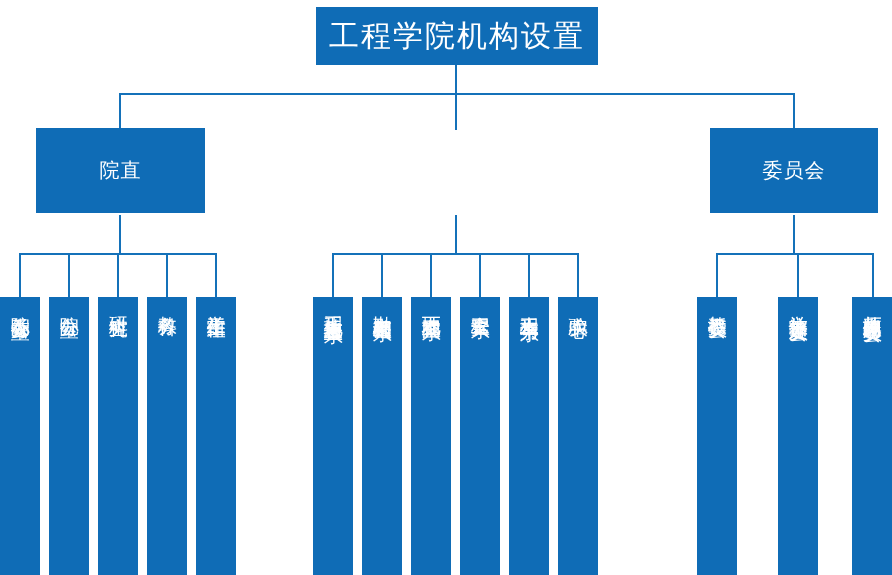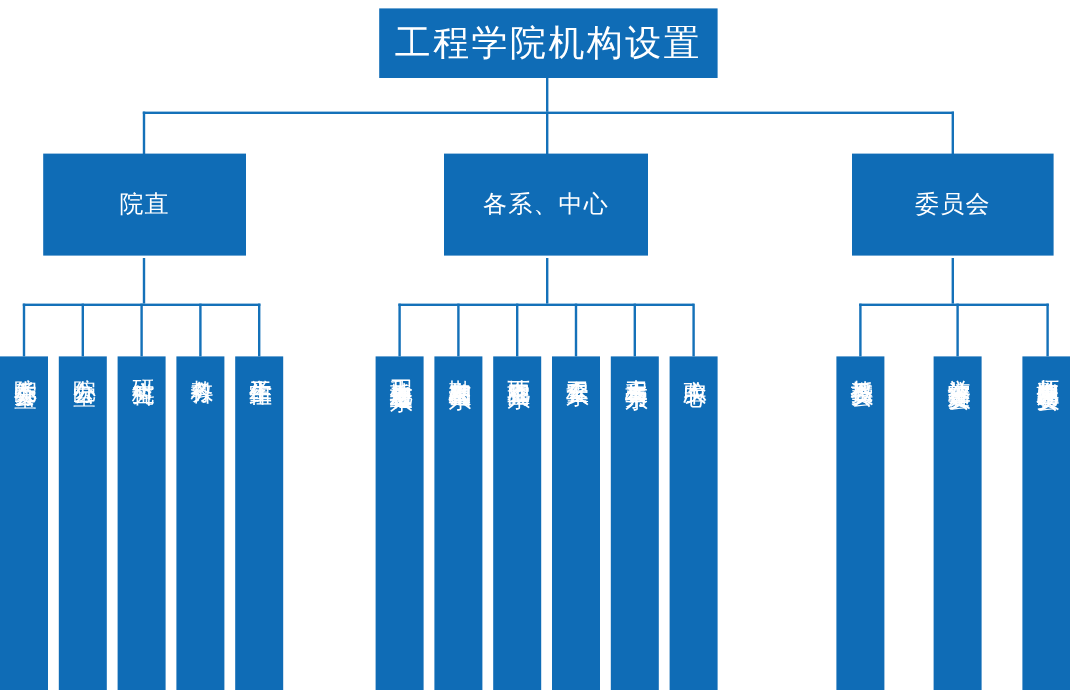--- a/index.html
+++ b/index.html
@@ -99,23 +99,20 @@
   <div class="conn v" style="left:797px; top:253px; width:2px; height:44px;"></div>
   <div class="conn v" style="left:872px; top:253px; width:2px; height:44px;"></div>
 
   <div class="node node-title">
     <span>工程学院机构设置</span>
   </div>
 
   <div class="node node-l2 g1">
     <span>院直</span>
   </div>
-  <div class="node node-l2 g2">
-    <span>各系、中心</span>
-  </div>
   <div class="node node-l2 g3">
     <span>委员会</span>
   </div>
 
   <div class="node node-leaf" style="left:0px;">
     <span>院党委办公室</span>
   </div>
   <div class="node node-leaf" style="left:49px;">
     <span>院办公室</span>
   </div>

